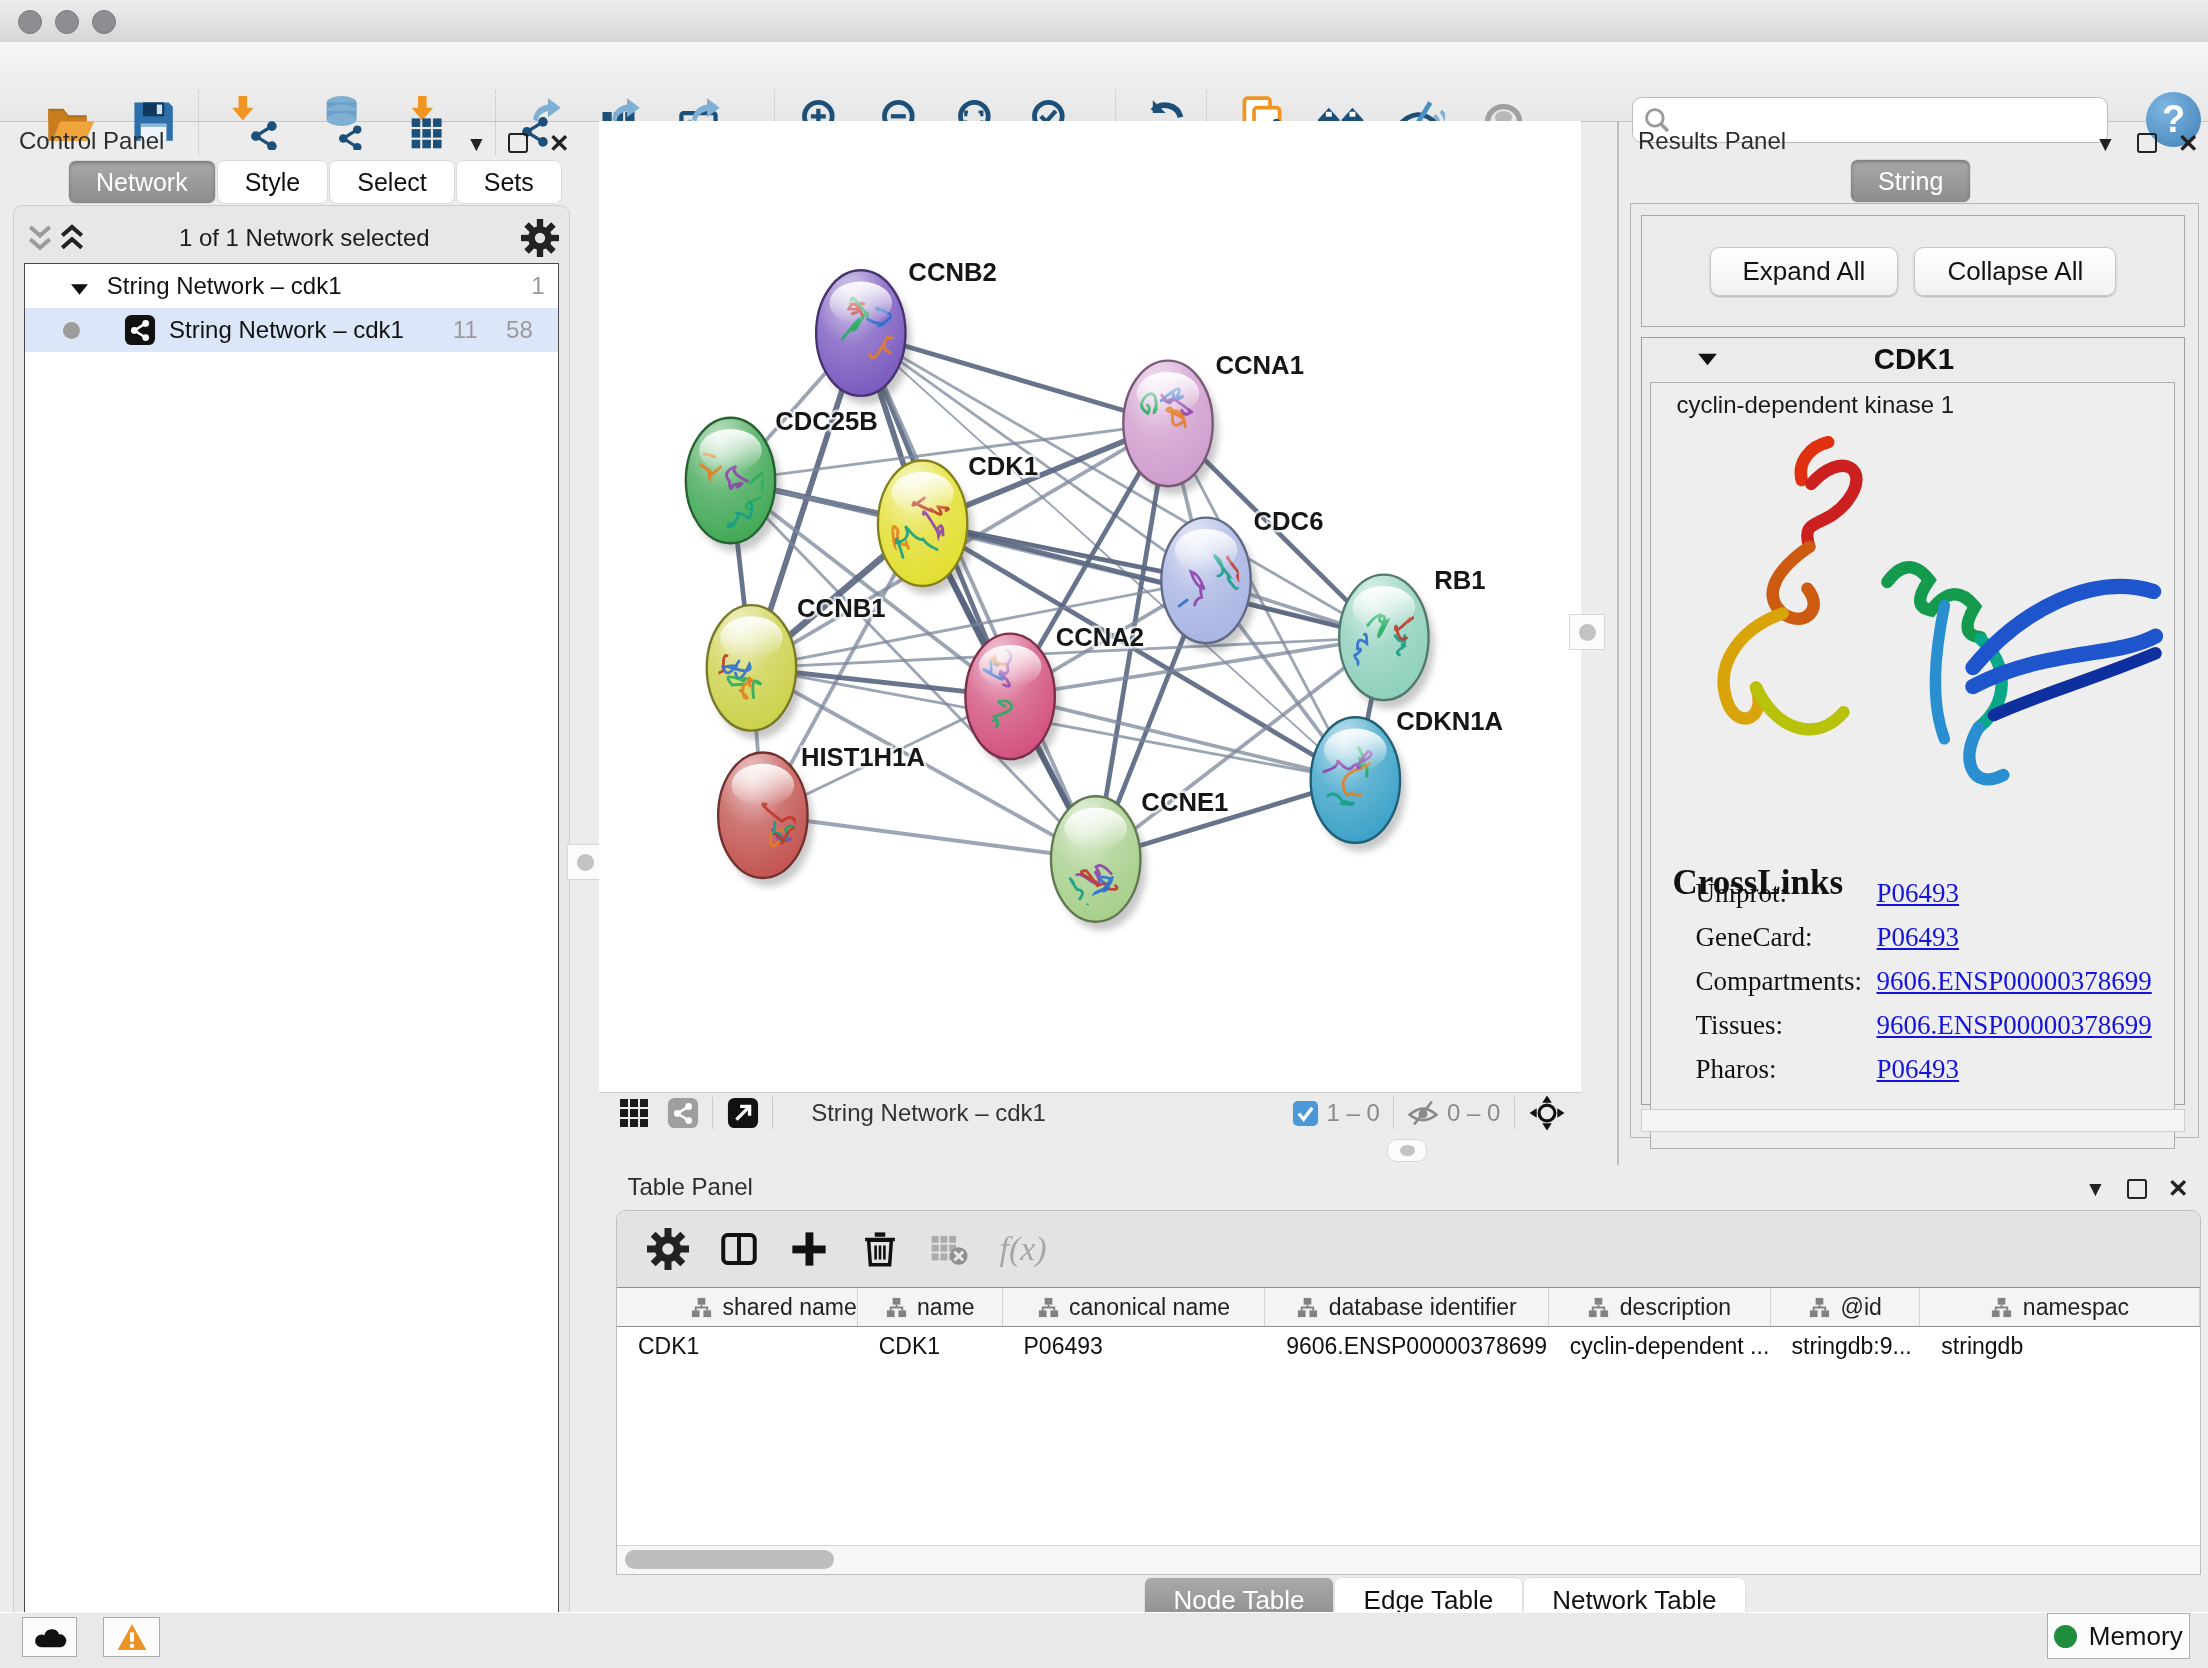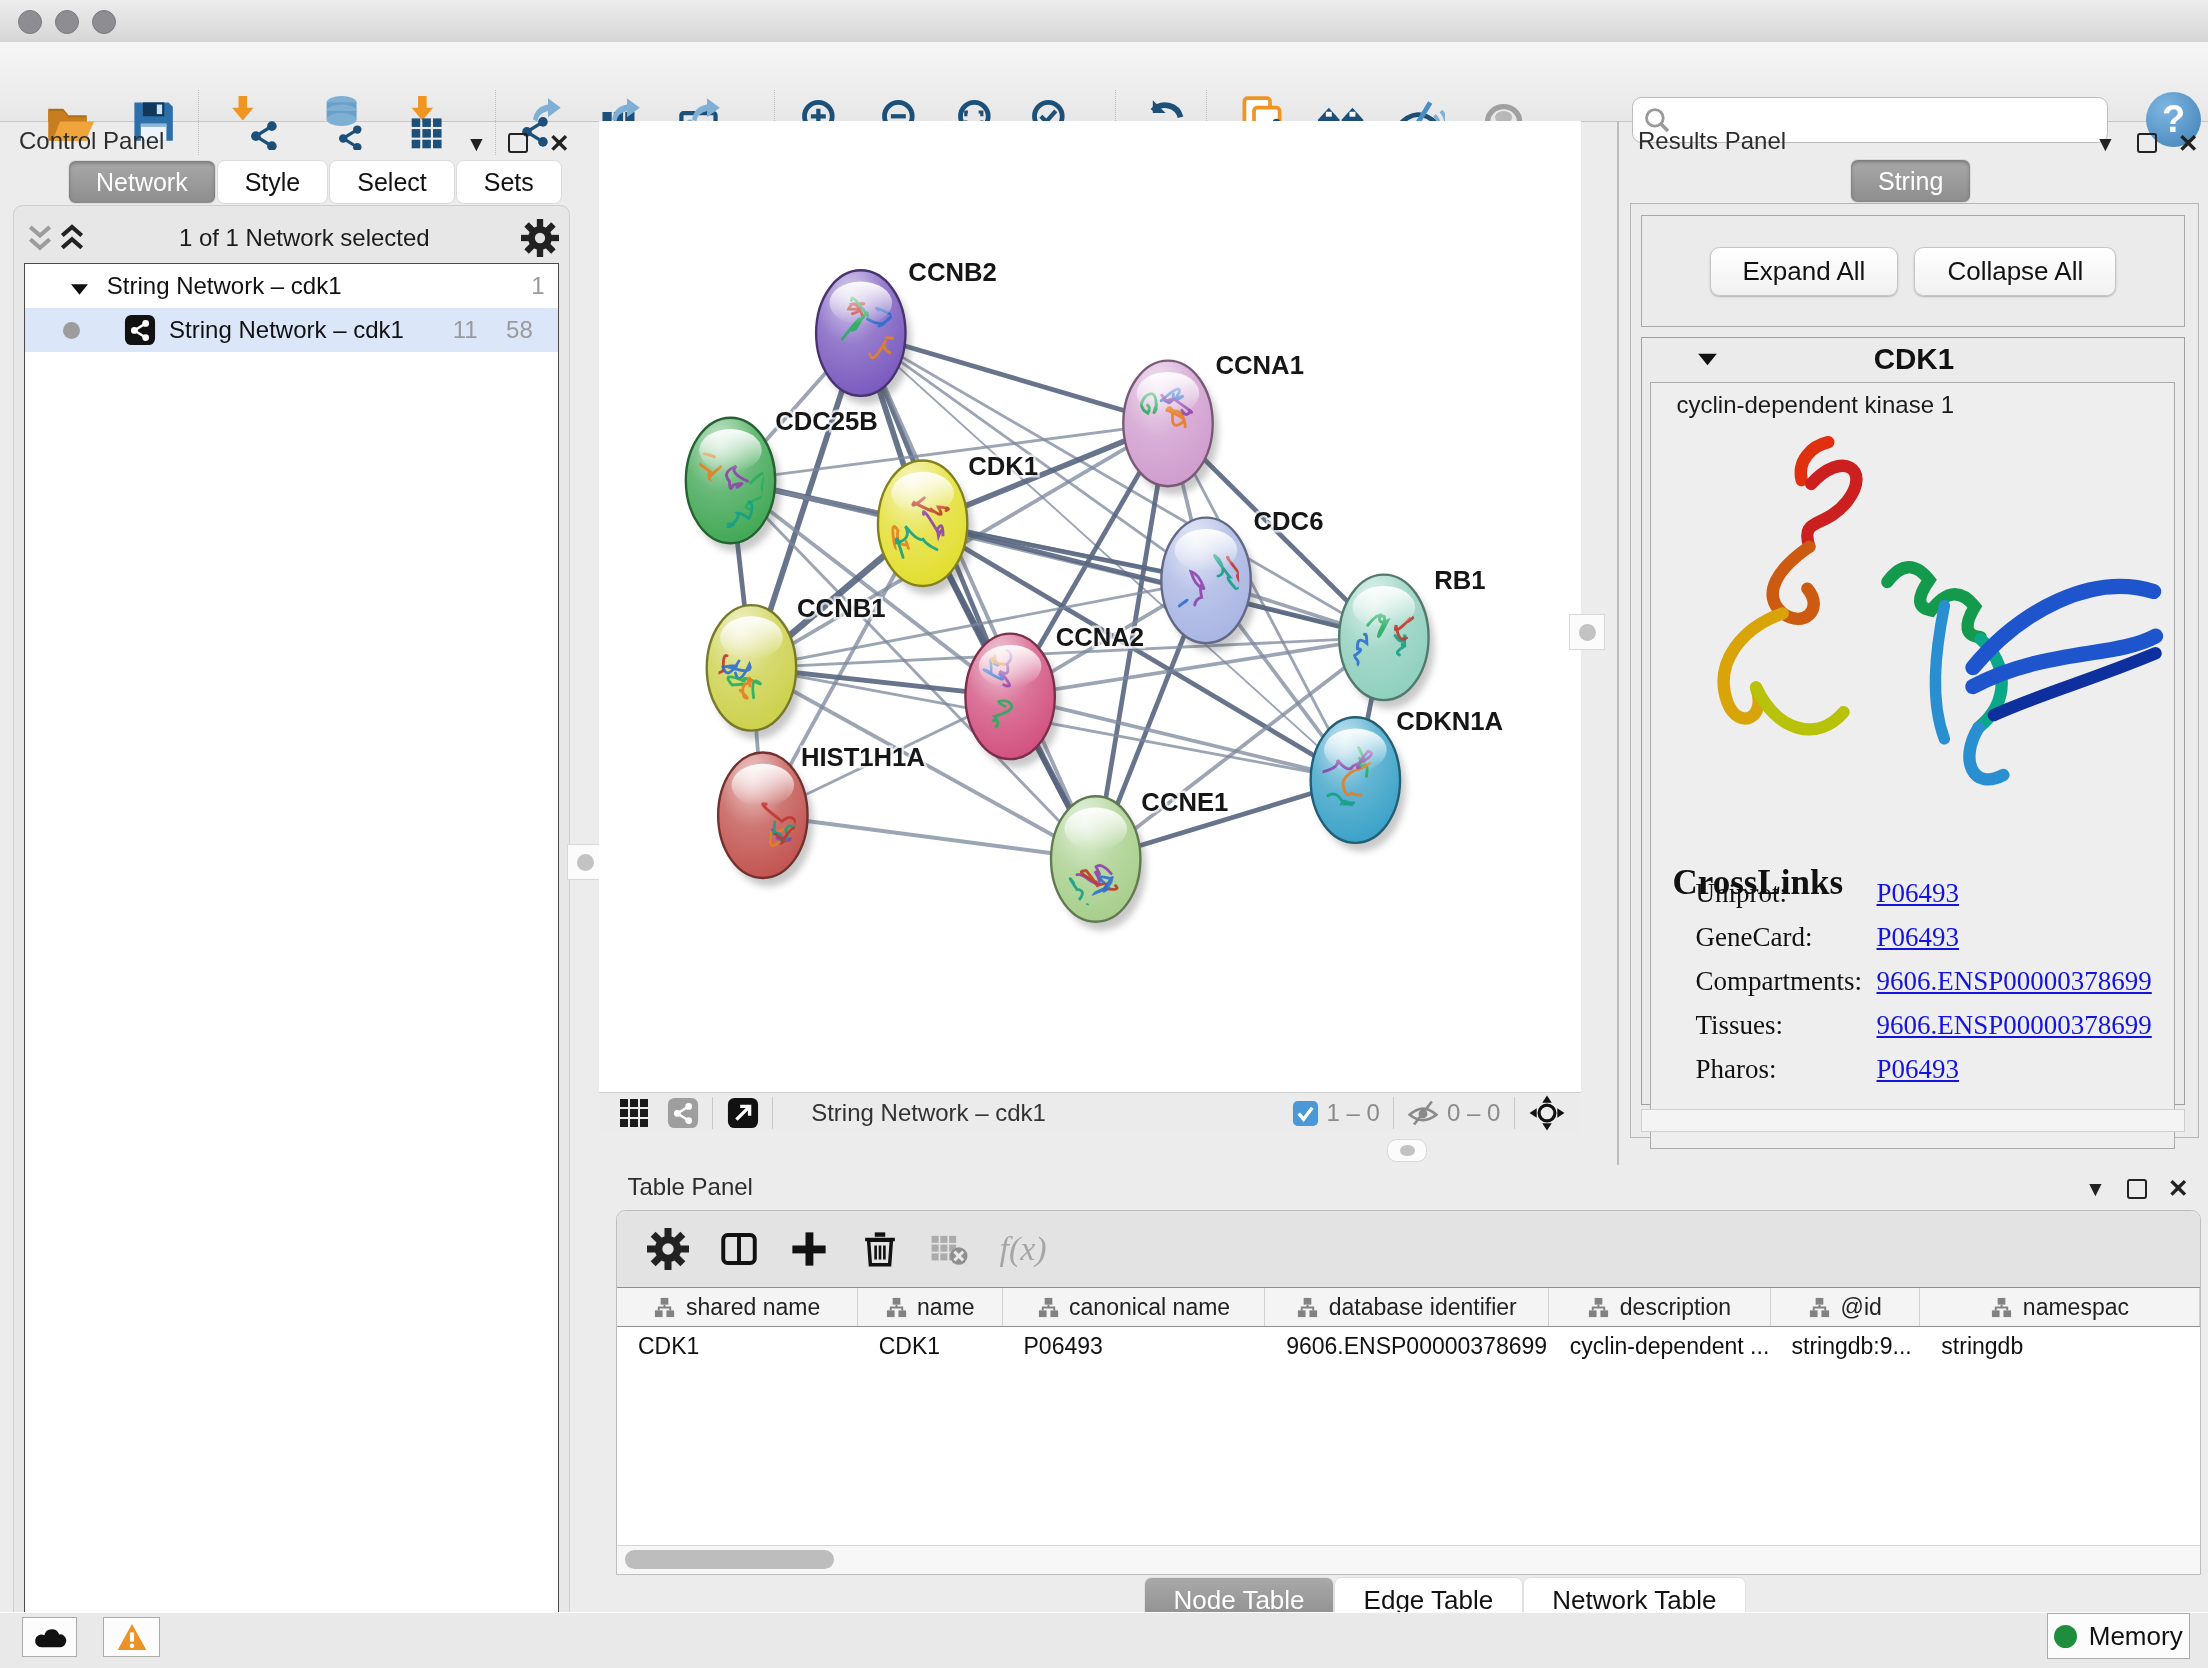--- a/index.html
+++ b/index.html
@@ -799,21 +799,21 @@
             <rect x="23" y="19" width="8" height="8" fill="#ababab"></rect>
             <rect x="3" y="29" width="8" height="8" fill="#ababab"></rect>
             <rect x="13" y="29" width="8" height="8" fill="#ababab"></rect>
             <rect x="23" y="29" width="8" height="8" fill="#ababab"></rect>
             <circle cx="34" cy="32" r="10" fill="#8f8f8f"></circle>
             <path d="M29,27 l10,10 M39,27 l-10,10" stroke="#e8e8e8" stroke-width="3.4"></path>
           </svg></span>
       <span id="fx">f(x)</span>
     </div>
     <div id="thead">
-        <div class="th" style="width: 241px;">
+        <div class="th" style="width: 241px; justify-content: flex-end;">
           <svg viewBox="0 0 24 24" width="100%" height="100%" xmlns="http://www.w3.org/2000/svg">
             <rect x="8" y="2" width="8" height="7" fill="#828282"></rect>
             <rect x="2" y="15" width="8" height="7" fill="#828282"></rect>
             <rect x="14" y="15" width="8" height="7" fill="#828282"></rect>
             <path d="M12,9 v3 M6,15 v-3 h12 v3" stroke="#828282" stroke-width="2" fill="none"></path>
           </svg>
           <span>shared name</span>
         </div>
         <div class="th" style="width: 145px;">
           <svg viewBox="0 0 24 24" width="100%" height="100%" xmlns="http://www.w3.org/2000/svg">

